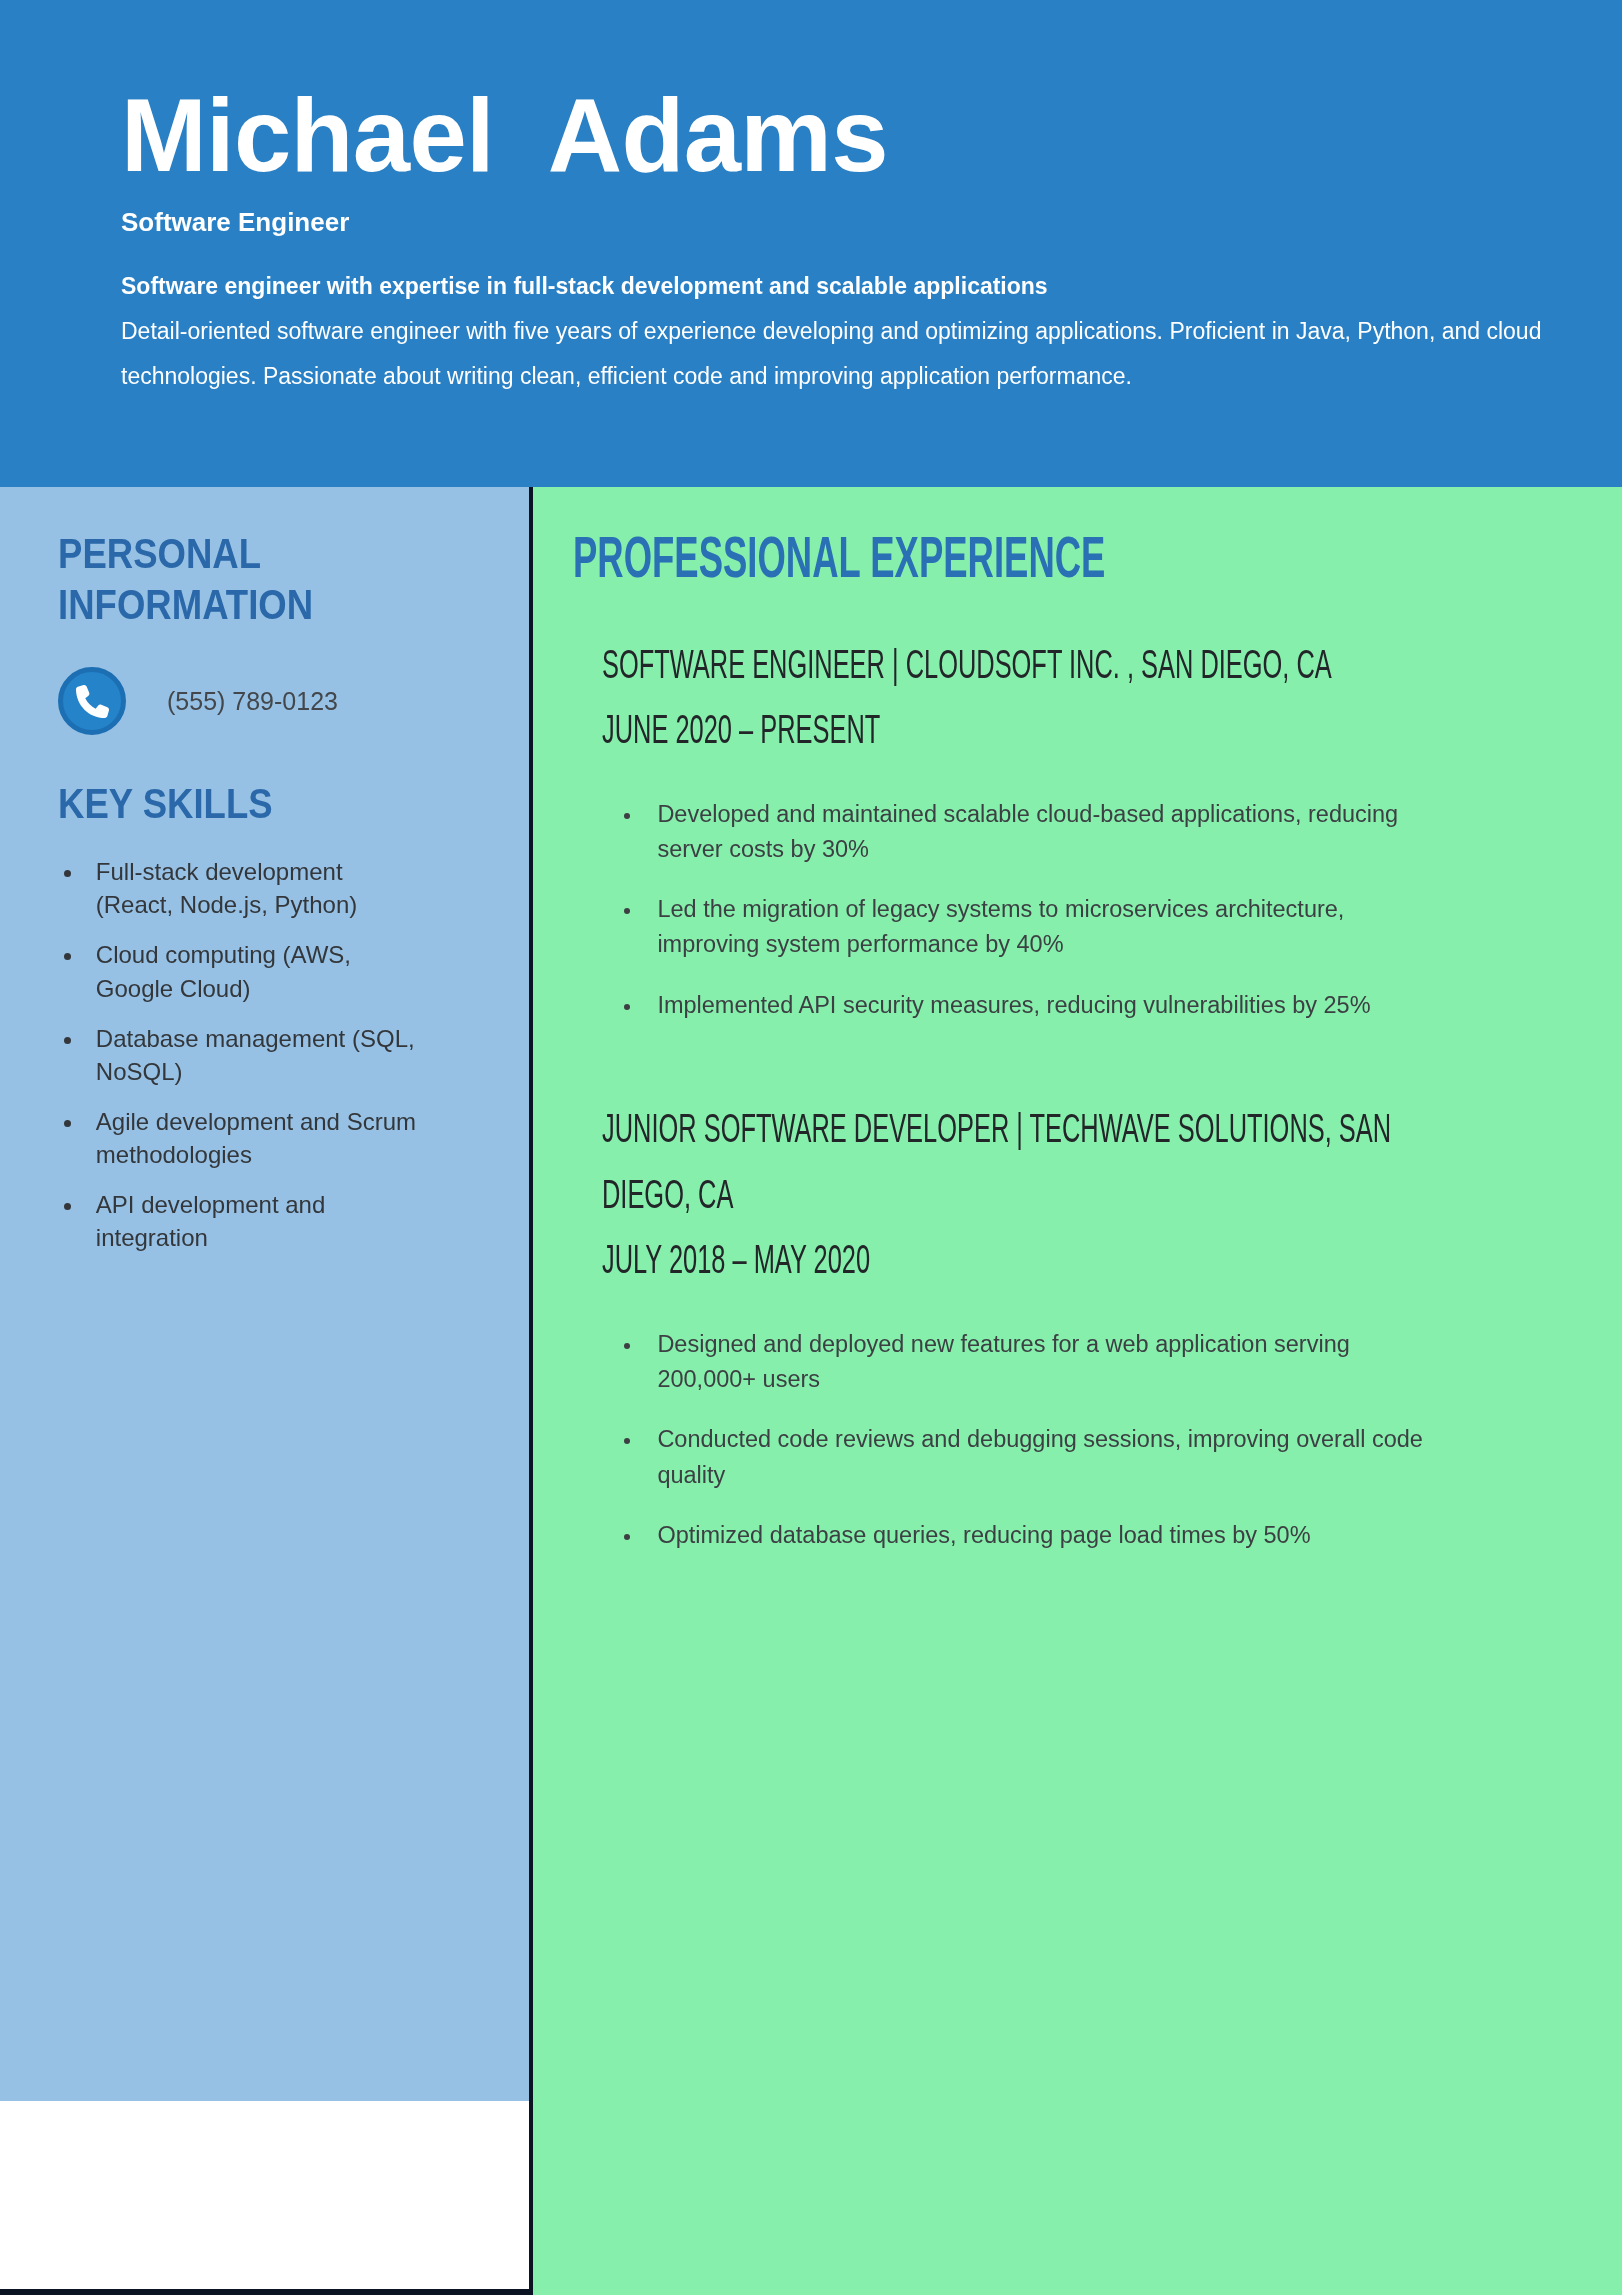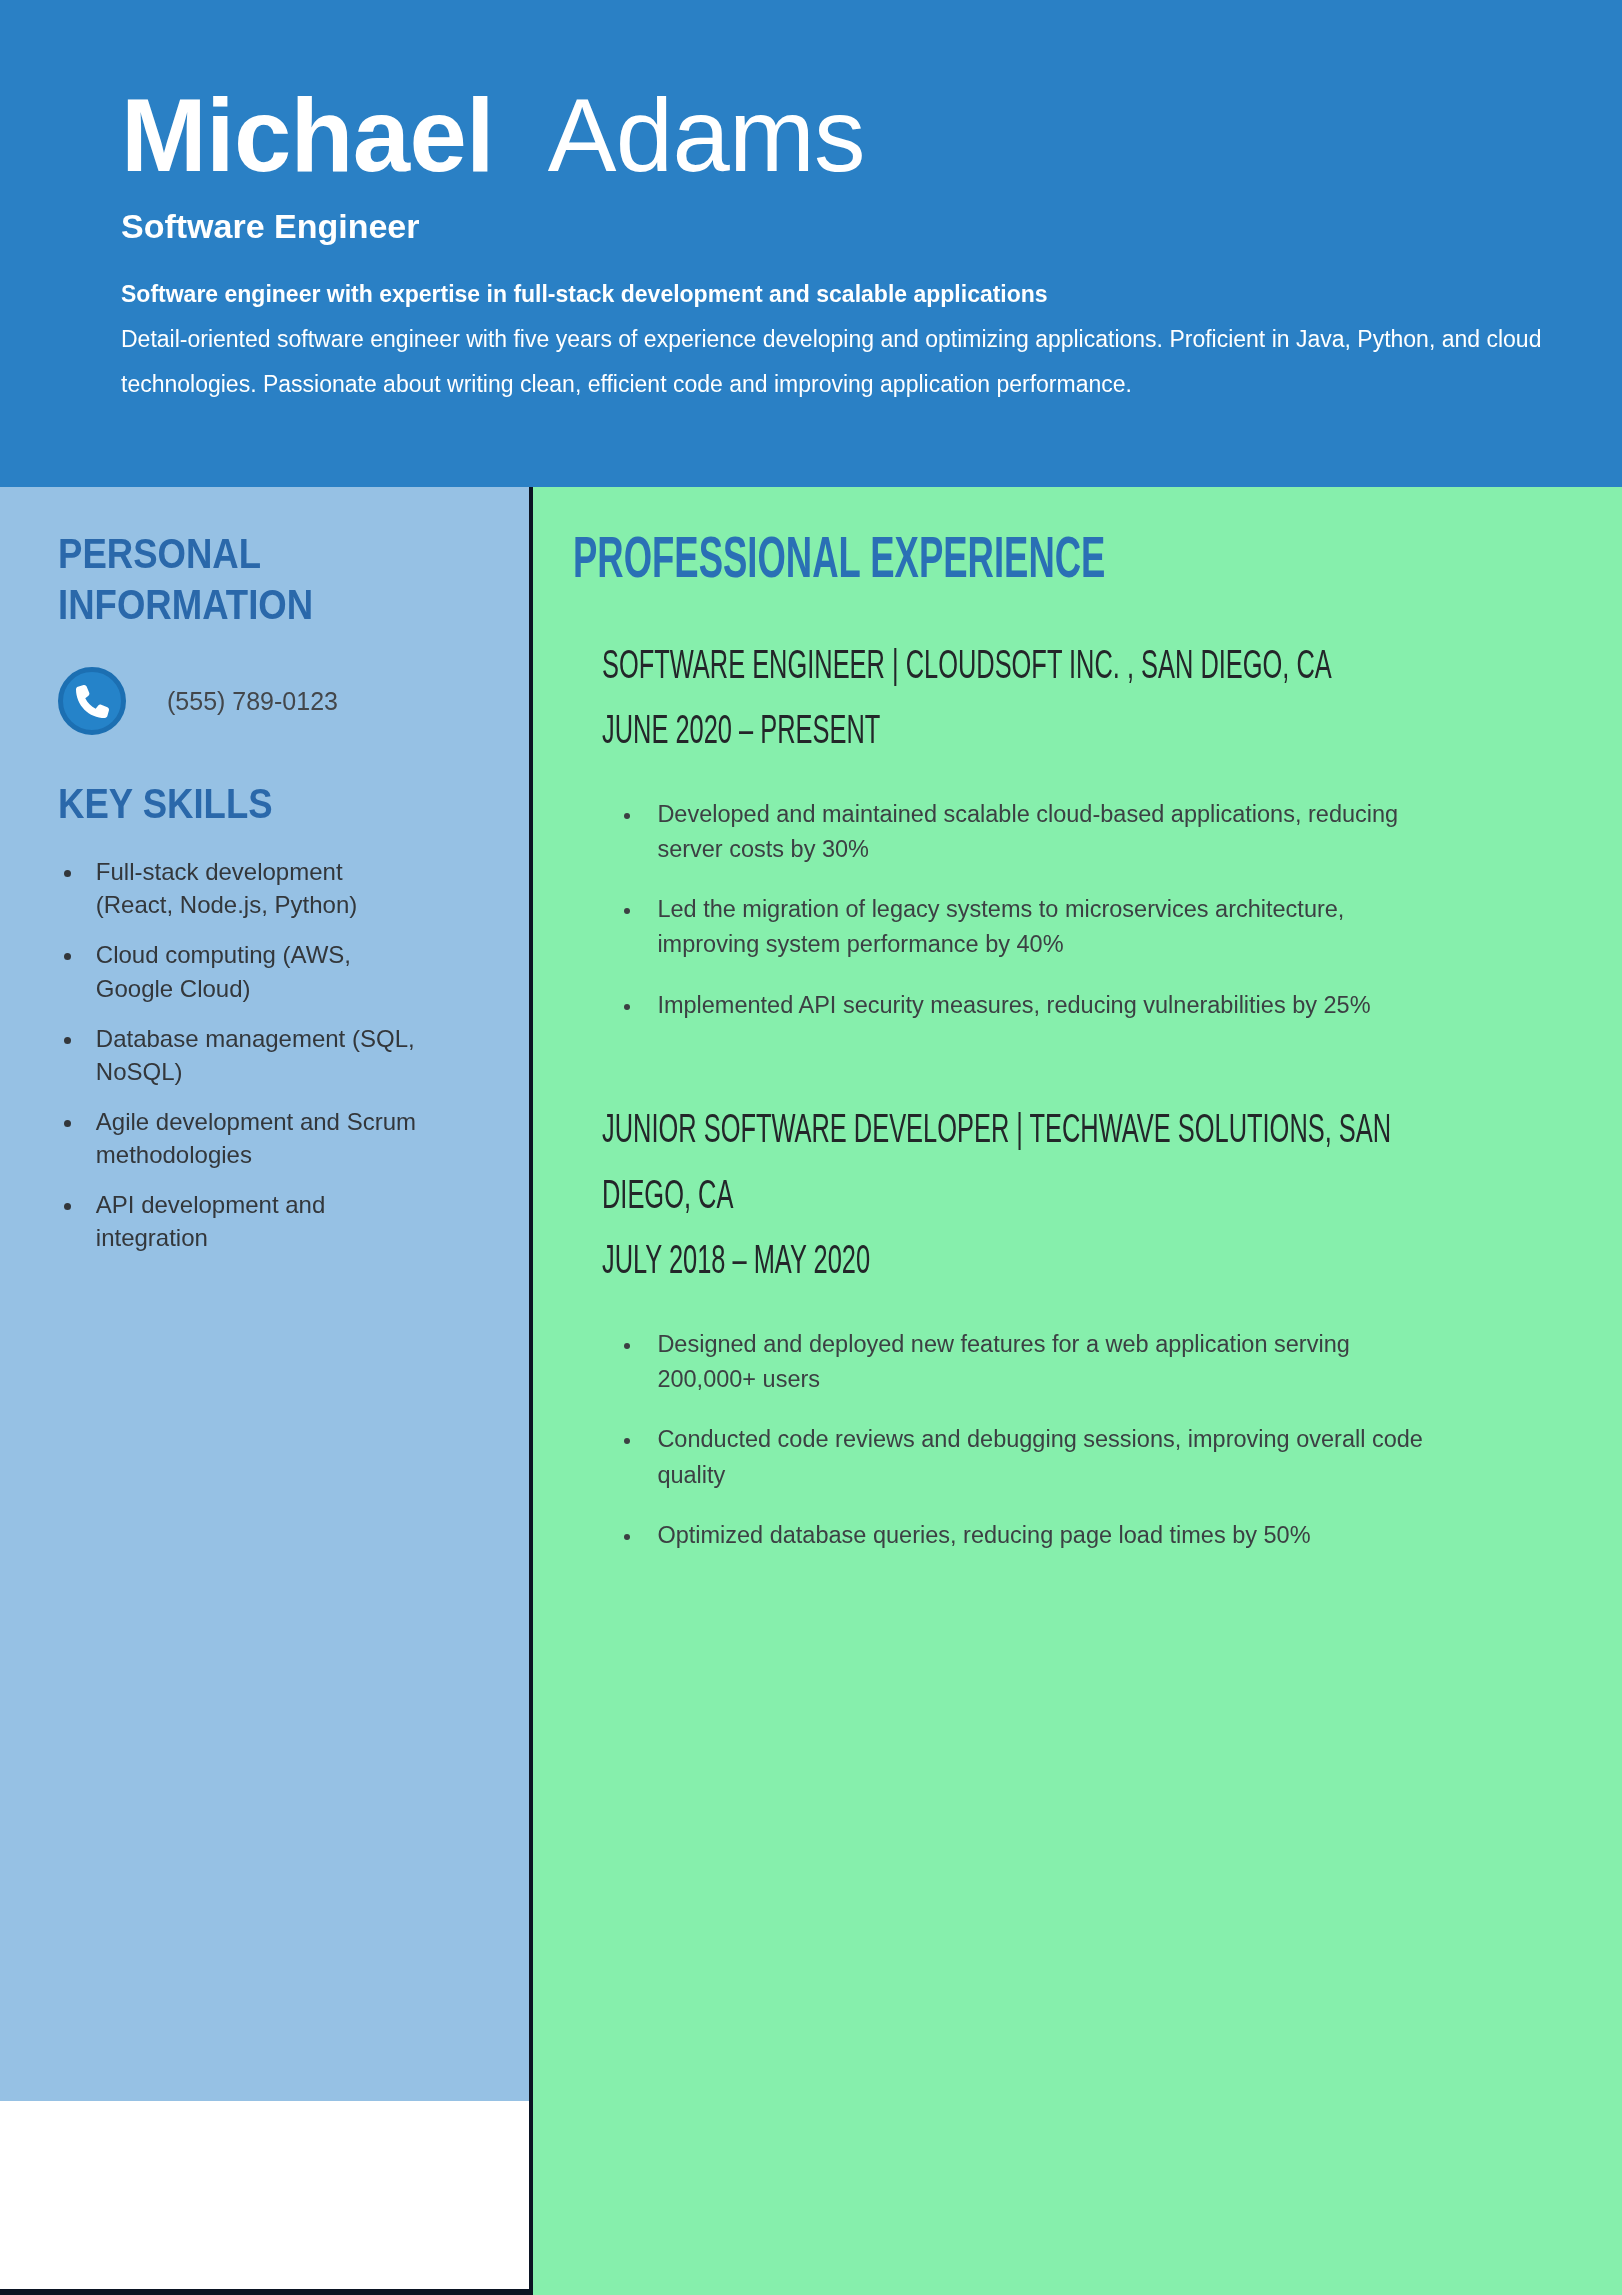--- a/index.html
+++ b/index.html
@@ -9,22 +9,22 @@
     font-family:"Liberation Sans", sans-serif; -webkit-font-smoothing:antialiased;
   }
 
   
   .header {
     position:absolute; top:0; left:0; width:1623px; height:487px;
     background:#2A80C5; color:#ffffff; padding:77px 111px 0 121px;
   }
   .name { font-size:103px; line-height:1.15; letter-spacing:-0.7px; white-space:nowrap; }
   .name .fn { font-weight:800; }
-  .name .ln { font-weight:400;margin-left:26px; }
-  .role-title { margin-top:11.8px; font-size:34px; font-weight:700; letter-spacing:0; }
+  .name .ln { font-weight:700;margin-left:26px; }
+  .role-title { margin-top:11.8px; font-size:26px; font-weight:700; letter-spacing:0; }
   .summary { margin-top:26px; width:1425px; font-size:23px; line-height:1.95; font-weight:400; }
   .summary-lead { font-weight:700; display:block; }
 
   
   .sidebar {
     position:absolute; top:487px; left:0; width:529px; height:1614px;
     background:#96C1E4; padding:41px 39px 0 58px;
   }
   .divider {
     position:absolute; top:487px; left:529px; width:3.9px; height:1809px; background:#0B1423;

